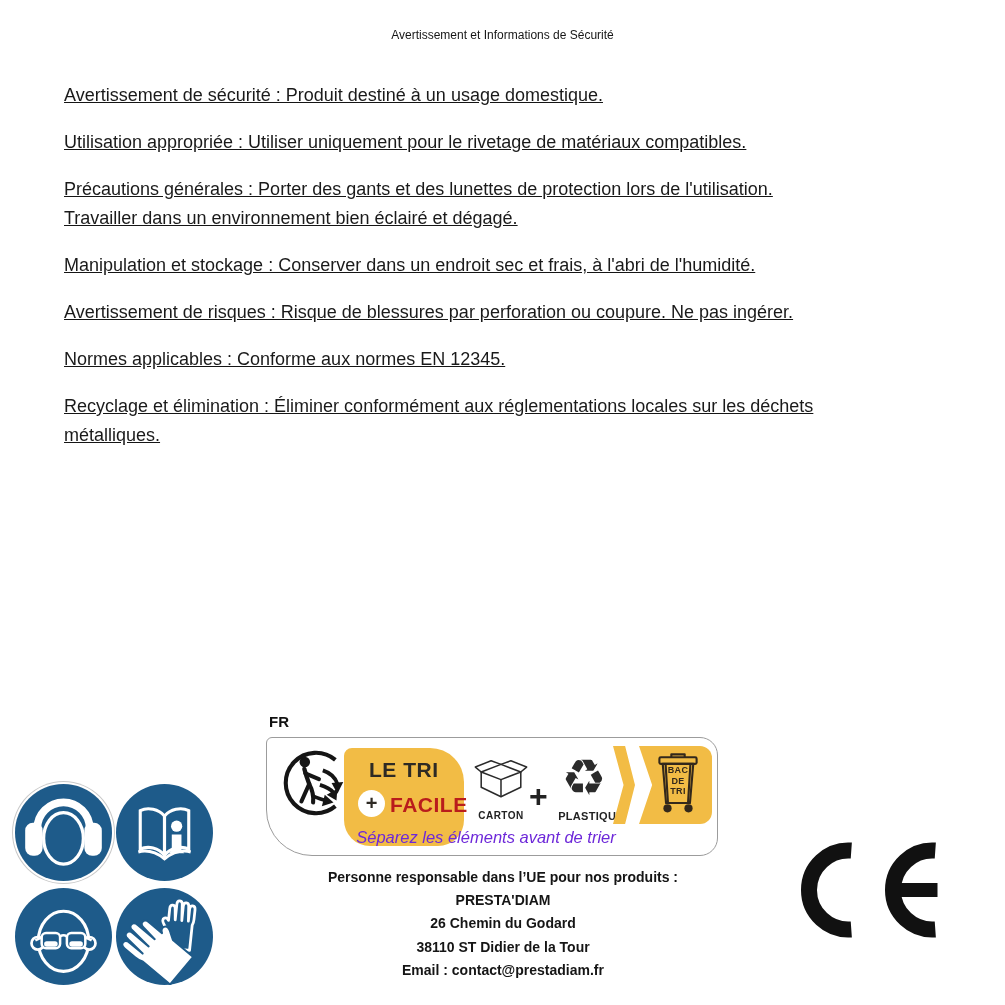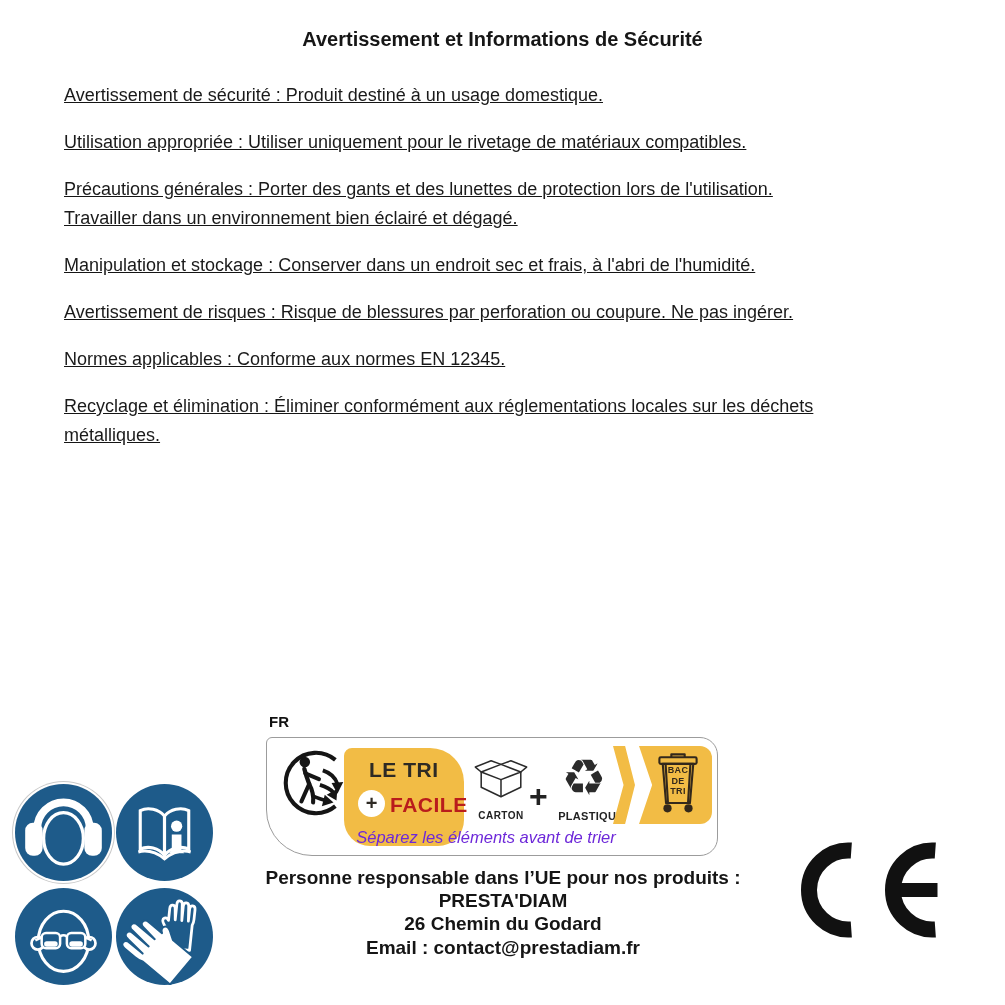--- a/index.html
+++ b/index.html
@@ -4,21 +4,21 @@
 <style>
   :root{ --blue:#1E5B8A; --yellow:#F2BC45; }
   html,body{margin:0;padding:0;}
   body{
     width:1005px;height:1005px;background:#fff;position:relative;overflow:hidden;
     font-family:"Liberation Sans",sans-serif;color:#151515;
   }
   .abs{position:absolute;}
 
   
-  #title{top:28px;left:0;width:1005px;text-align:center;font-size:20px;font-weight:bold;color:#161616;}
+  #title{top:28px;left:0;width:1005px;text-align:center;font-size:12px;font-weight:normal;color:#161616;}
 
   
   #paras{left:64px;top:81px;width:905px;text-decoration:underline;}
   #paras p{margin:0 0 18px 0;font-size:18px;line-height:29px;white-space:pre-line;color:#1a1a1a;}
 
   
   #icons{left:15px;top:784px;width:210px;height:210px;}
   .sico{position:absolute;width:97px;height:97px;}
   .sico svg{display:block;width:100%;height:100%;}
   #ic1{left:0;top:0;border-radius:50%;box-shadow:0 0 0 2px #fff,0 0 0 3px #c9c9c9;}
@@ -48,21 +48,21 @@
         clip-path:polygon(0 0,55% 0,100% 50%,55% 100%,0 100%,48% 50%);}
   #ryellow{left:372px;top:8px;width:73px;height:78px;background:var(--yellow);border-radius:0 12px 12px 0;
            clip-path:polygon(18% 50%,0 0,100% 0,100% 100%,0 100%);}
   #bin{left:390px;top:13px;width:42px;height:64px;}
   #bin svg{position:absolute;left:0;top:0;width:42px;height:64px;}
   #bin-label{position:absolute;left:0;top:14px;width:42px;text-align:center;font-size:9px;line-height:10.5px;
              font-weight:bold;color:#33281b;white-space:pre-line;letter-spacing:.3px;}
   #caption{left:0;top:90px;width:438px;text-align:center;font-style:italic;font-size:16.5px;color:#6d28d9;}
 
   
-  #addr{left:253px;top:866px;width:500px;text-align:center;font-size:19px;font-weight:bold;line-height:23.2px;color:#151515;}
+  #addr{left:253px;top:866px;width:500px;text-align:center;font-size:14px;font-weight:bold;line-height:23.2px;color:#151515;}
 
   
   #ce{left:795px;top:838px;width:150px;height:104px;}
 </style>
 </head>
 <body>
 
 <div class="abs" id="title">Avertissement et Informations de Sécurité</div>
 
 <div class="abs" id="paras">
@@ -188,20 +188,21 @@
 TRI</div>
   </div>
 
   <div class="in" id="caption">Séparez les éléments avant de trier</div>
 </div>
 
 <div class="abs" id="addr">
   <div>Personne responsable dans l’UE pour nos produits :</div>
   <div>PRESTA'DIAM</div>
   <div>26 Chemin du Godard</div>
+  <div>38110 ST Didier de la Tour</div>
   <div>Email : contact@prestadiam.fr</div>
 </div>
 
 <div class="abs" id="ce">
   <svg viewBox="0 0 150 104">
     <path d="M56.3,12.6 A39.5,39.5 0 1 0 56.3,91.4" fill="none" stroke="#111" stroke-width="16"></path>
     <path d="M140.3,12.6 A39.5,39.5 0 1 0 140.3,91.4" fill="none" stroke="#111" stroke-width="16"></path>
     <rect x="105.5" y="45" width="37" height="14" fill="#111"></rect>
   </svg>
 </div>

